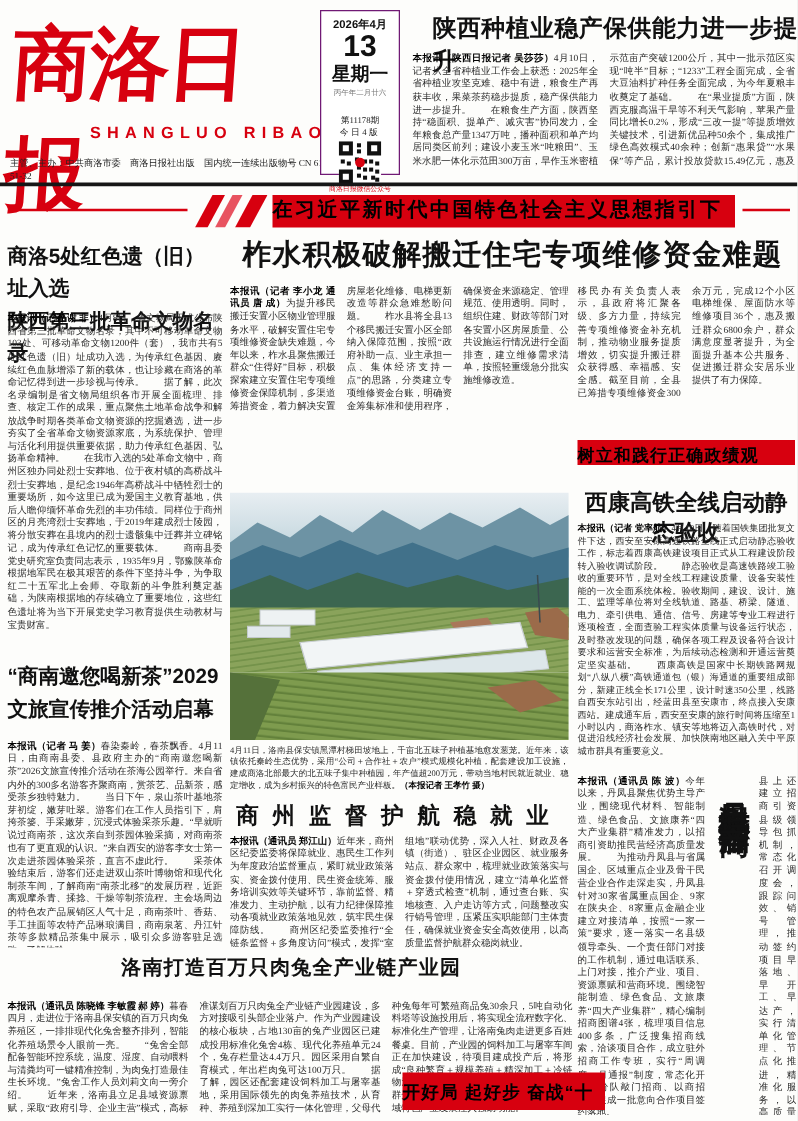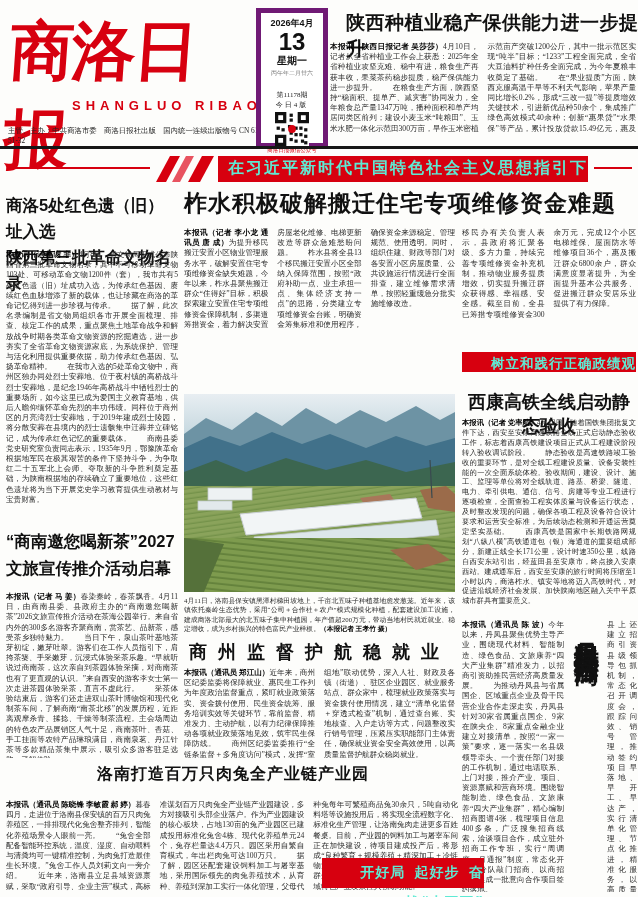--- a/index.html
+++ b/index.html
@@ -5,39 +5,39 @@
   html,body{margin:0;padding:0;background:#e9e9e9;}
   #page{position:relative;width:638px;height:897px;background:#fdfdfb;margin:0 auto;overflow:hidden;
         font-family:"Liberation Serif","DejaVu Serif",serif;color:#1c1c1c;}
   .abs{position:absolute;}
   .hl{font-family:"Liberation Sans","DejaVu Sans",sans-serif;font-weight:bold;color:#111;}
   .body-text{font-size:7.6px;line-height:10.2px;text-align:justify;color:#2a2a2a;overflow:hidden;}
   .body-text b{color:#000;}
   .cols2{column-count:2;column-gap:9px;}
   .cols3{column-count:3;column-gap:9px;}
   .red{color:#d7000f;}
-  .redbox{background:#d7000f;color:#5eead4;text-align:right;
-          font-family:Liberation Mono, monospace;font-weight:bold;}
+  .redbox{background:#d7000f;color:#000000;text-align:left;
+          font-family:Liberation Sans, sans-serif;font-weight:bold;}
   .rule{background:#161616;}
   .vert{writing-mode:vertical-rl;text-orientation:upright;}
   .qr{display:block;}
 </style>
 </head>
 <body>
 
 <div id="page">
 
   <div class="abs red" style="left:10px;top:8px;width:246px;height:88px;font-size:64px;line-height:88px;font-weight:bold;letter-spacing:-2px;transform:skewX(-4deg);font-family:'Liberation Serif',serif;">商洛日报</div>
   <div class="abs red hl" style="left:72px;top:98px;font-size:13px;letter-spacing:5px;">SHANGLUO RIBAO</div>
   <div class="abs" style="left:8px;top:126px;width:310px;font-size:7.4px;color:#222;">主管、主办：中共商洛市委　商洛日报社出版　国内统一连续出版物号 CN 61-0045　邮发代号 51-32</div>
 
-  <div class="abs" style="left:256px;top:8px;width:62px;height:130px;border:5px solid #701a75;text-align:center;background:#fff;">
+  <div class="abs" style="left:256px;top:8px;width:62px;height:130px;border:1px solid #701a75;text-align:center;background:#fff;">
     <div class="hl" style="font-size:9px;margin-top:4px;">2026年4月</div>
     <div class="hl" style="font-size:24px;line-height:24px;">13</div>
-    <div class="hl" style="font-size:10px;">星期一</div>
+    <div class="hl" style="font-size:15px;">星期一</div>
     <div style="font-size:6px;color:#777;margin-top:1px;">丙午年二月廿六</div>
     <div style="font-size:7px;margin-top:12px;">第11178期</div>
     <div style="font-size:7px;letter-spacing:2px;">今日4版</div>
     <svg class="qr" style="margin:2px auto 0;" width="34" height="34" viewBox="0 0 21 21">
       <rect width="21" height="21" fill="#fff"></rect>
       <g fill="#111">
         <path d="M0 0h7v7H0zM2 2h3v3H2z" fill-rule="evenodd"></path>
         <path d="M14 0h7v7h-7zM16 2h3v3h-3z" fill-rule="evenodd"></path>
         <path d="M0 14h7v7H0zM2 16h3v3H2z" fill-rule="evenodd"></path>
         <rect x="9" y="1" width="2" height="2"></rect>
@@ -82,28 +82,28 @@
 
   <div class="abs hl" style="left:6px;top:192px;width:172px;font-size:16.5px;line-height:26px;">
     <div>商洛5处红色遗（旧）址入选</div>
     <div>陕西第三批革命文物名录</div>
   </div>
   <div class="abs body-text" style="left:6px;top:250px;width:172px;height:270px;">
     <b>本报讯（记者 谢 非）</b><span>4月8日，省文物局正式公布陕西省第三批革命文物名录，其中不可移动革命文物103处、可移动革命文物1200件（套），我市共有5处红色遗（旧）址成功入选，为传承红色基因、赓续红色血脉增添了新的载体，也让珍藏在商洛的革命记忆得到进一步珍视与传承。　　据了解，此次名录编制是省文物局组织各市开展全面梳理、排查、核定工作的成果，重点聚焦土地革命战争和解放战争时期各类革命文物资源的挖掘遴选，进一步夯实了全省革命文物资源家底，为系统保护、管理与活化利用提供重要依据，助力传承红色基因、弘扬革命精神。　　在我市入选的5处革命文物中，商州区独办同处烈士安葬地、位于夜村镇的高桥战斗烈士安葬地，是纪念1946年高桥战斗中牺牲烈士的重要场所，如今这里已成为爱国主义教育基地，供后人瞻仰缅怀革命先烈的丰功伟绩。同样位于商州区的月亮湾烈士安葬地，于2019年建成烈士陵园，将分散安葬在县境内的烈士遗骸集中迁葬并立碑铭记，成为传承红色记忆的重要载体。　　商南县委党史研究室负责同志表示，1935年9月，鄂豫陕革命根据地军民在极其艰苦的条件下坚持斗争，为争取红二十五军北上会师、夺取新的斗争胜利奠定基础，为陕南根据地的存续确立了重要地位，这些红色遗址将为当下开展党史学习教育提供生动教材与宝贵财富。</span>
   </div>
 
   <div class="abs hl" style="left:6px;top:528px;width:172px;font-size:16.5px;line-height:27px;">
-    <div>“商南邀您喝新茶”2027</div>
+    <div>“商南邀您喝新茶”2029</div>
     <div>文旅宣传推介活动启幕</div>
   </div>
   <div class="abs body-text" style="left:6px;top:592px;width:172px;height:166px;">
     <b>本报讯（记者 马 姜）</b><span>春染秦岭，春茶飘香。4月11日，由商南县委、县政府主办的“商南邀您喝新茶”2026文旅宣传推介活动在茶海公园举行。来自省内外的300多名游客齐聚商南，赏茶艺、品新茶，感受茶乡独特魅力。　　当日下午，泉山茶叶基地茶芽初绽，嫩芽吐翠。游客们在工作人员指引下，肩挎茶篓、手采嫩芽，沉浸式体验采茶乐趣。“早就听说过商南茶，这次亲自到茶园体验采摘，对商南茶也有了更直观的认识。”来自西安的游客李女士第一次走进茶园体验采茶，直言不虚此行。　　采茶体验结束后，游客们还走进双山茶叶博物馆和现代化制茶车间，了解商南“南茶北移”的发展历程，近距离观摩杀青、揉捻、干燥等制茶流程。主会场周边的特色农产品展销区人气十足，商南茶叶、香菇、手工挂面等农特产品琳琅满目，商南泉茗、丹江针茶等多款精品茶集中展示，吸引众多游客驻足选购、了解体验。</span>
   </div>
 
-  <div class="abs hl" style="left:184px;top:188px;width:452px;font-size:23px;letter-spacing:1px;">柞水积极破解搬迁住宅专项维修资金难题</div>
+  <div class="abs hl" style="left:184px;top:188px;width:452px;font-size:23px;letter-spacing:1px;text-align:center;">柞水积极破解搬迁住宅专项维修资金难题</div>
   <div class="abs body-text cols3" style="left:184px;top:228px;width:271px;height:160px;">
     <b>本报讯（记者 李小龙 通讯员 唐 成）</b><span>为提升移民搬迁安置小区物业管理服务水平，破解安置住宅专项维修资金缺失难题，今年以来，柞水县聚焦搬迁群众“住得好”目标，积极探索建立安置住宅专项维修资金保障机制，多渠道筹措资金，着力解决安置房屋老化维修、电梯更新改造等群众急难愁盼问题。　　柞水县将全县13个移民搬迁安置小区全部纳入保障范围，按照“政府补助一点、业主承担一点、集体经济支持一点”的思路，分类建立专项维修资金台账，明确资金筹集标准和使用程序，确保资金来源稳定、管理规范、使用透明。同时，组织住建、财政等部门对各安置小区房屋质量、公共设施运行情况进行全面排查，建立维修需求清单，按照轻重缓急分批实施维修改造。</span>
   </div>
   <div class="abs body-text cols2" style="left:462px;top:228px;width:174px;height:118px;">
     <span>移民办有关负责人表示，县政府将汇聚各级、多方力量，持续完善专项维修资金补充机制，推动物业服务提质增效，切实提升搬迁群众获得感、幸福感、安全感。截至目前，全县已筹措专项维修资金300余万元，完成12个小区电梯维保、屋面防水等维修项目36个，惠及搬迁群众6800余户，群众满意度显著提升，为全面提升基本公共服务、促进搬迁群众安居乐业提供了有力保障。</span>
   </div>
 
   <div class="abs redbox" style="left:462px;top:352px;width:174px;height:20px;font-size:13.5px;line-height:25px;letter-spacing:1px;">树立和践行正确政绩观</div>
 
   <div class="abs" style="left:184px;top:394px;width:271px;height:198px;">

